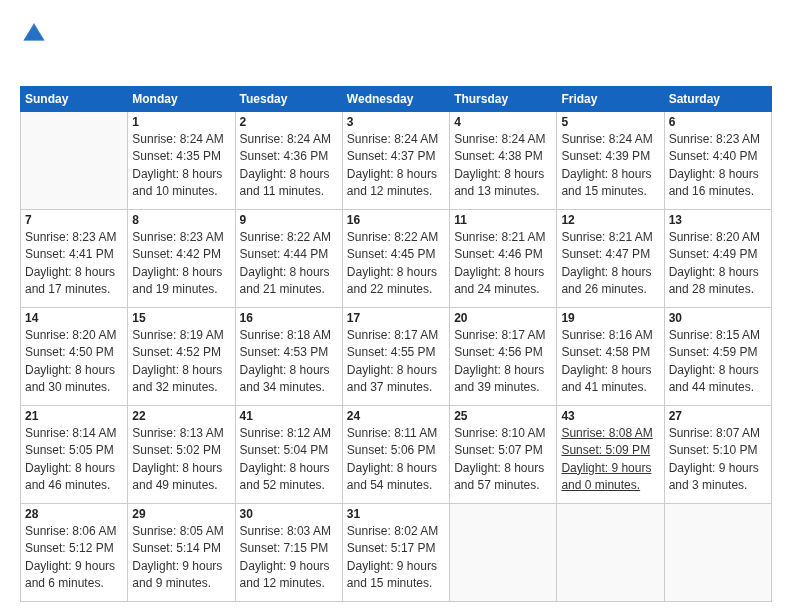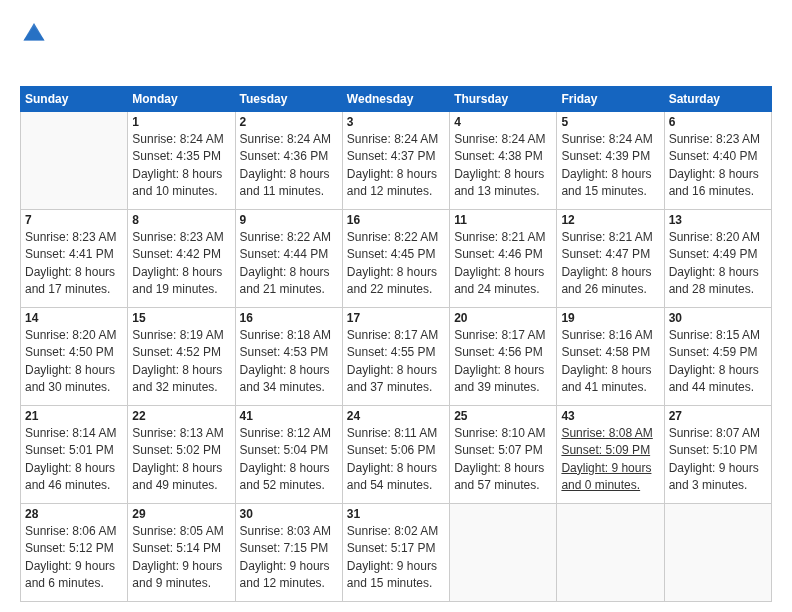--- a/index.html
+++ b/index.html
@@ -278,21 +278,21 @@
             <div class="day-info" style="white-space: pre-line;">Sunrise: 8:15 AM
 Sunset: 4:59 PM
 Daylight: 8 hours
 and 44 minutes.</div>
           </td>
         </tr>
         <tr>
           <td>
             <span class="day-num">21</span>
             <div class="day-info" style="white-space: pre-line;">Sunrise: 8:14 AM
-Sunset: 5:01 PM
+Sunset: 5:05 PM
 Daylight: 8 hours
 and 46 minutes.</div>
           </td>
           <td>
             <span class="day-num">22</span>
             <div class="day-info" style="white-space: pre-line;">Sunrise: 8:13 AM
 Sunset: 5:02 PM
 Daylight: 8 hours
 and 49 minutes.</div>
           </td>

